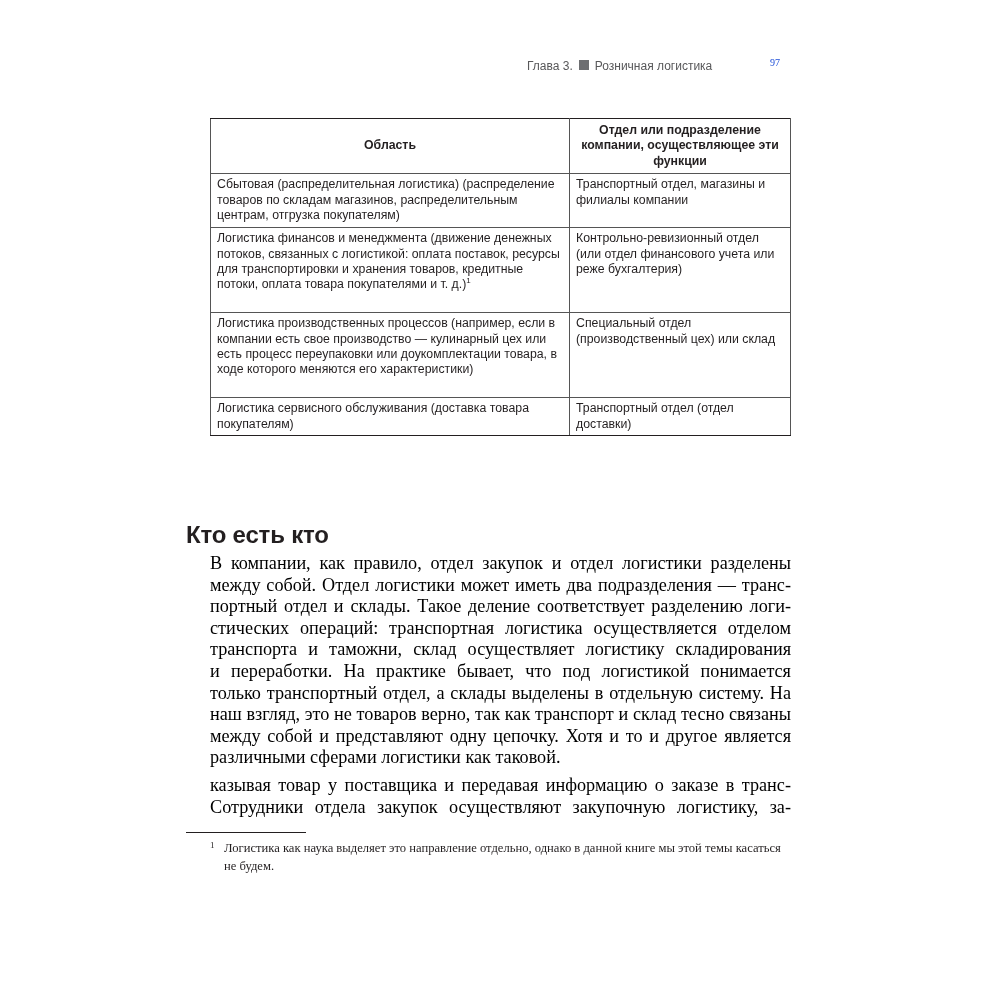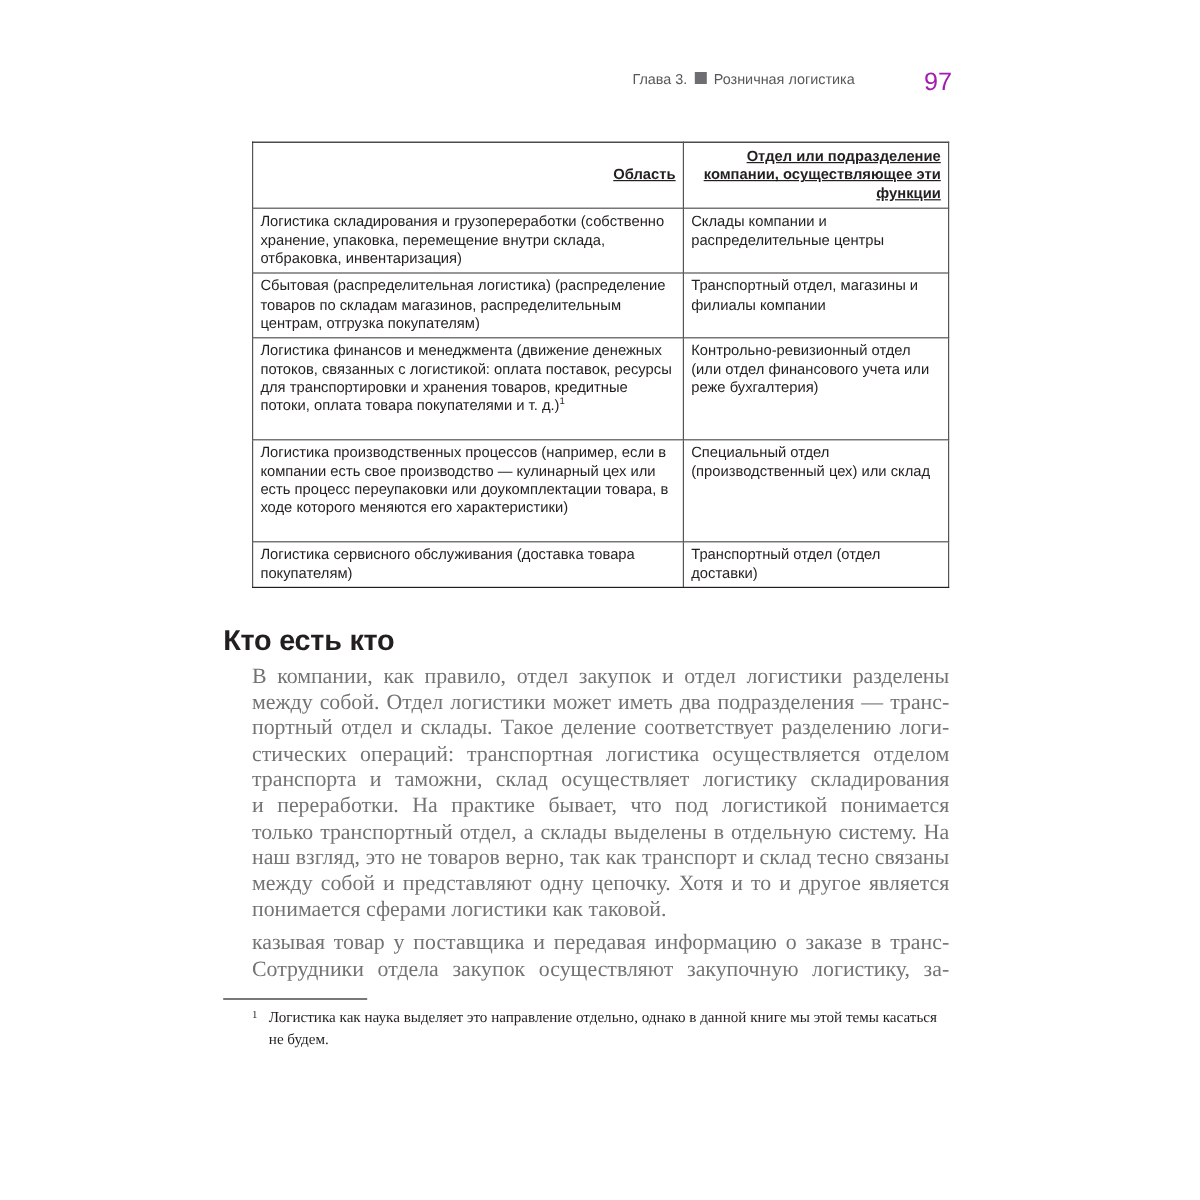--- a/index.html
+++ b/index.html
@@ -1,32 +1,32 @@
 <!DOCTYPE html>
 <html><head>
 <meta charset="utf-8">
 <style>
   html, body { margin:0; padding:0; background:#ffffff; }
   body { width:1000px; height:1000px; position:relative; overflow:hidden; color:#231f20; }
   .running-head { position:absolute; top:57px; left:0; width:1000px; height:24px; font-family:"Liberation Sans", sans-serif; }
   .rh-text { position:absolute; left:527px; top:2px; font-size:12px; color:#58585a; white-space:nowrap; }
   .rh-text .sq { display:inline-block; width:10px; height:10px; background:#6d6e71; margin:0 6px 0 6px; vertical-align:0px; }
-  .page-num { position:absolute; left:770px; top:0px; font-size:21px; color:#a21caf; }
+  .page-num { position:absolute; left:770px; top:0px; font-size:10px; color:#1d4ed8;font-family:Liberation Serif, serif; }
 
   table.main { position:absolute; left:210px; top:118px; width:581px; border-collapse:collapse; font-family:"Liberation Sans", sans-serif; font-size:12.3px; line-height:15.4px; color:#231f20; }
   table.main td, table.main th { border:1px solid #555; vertical-align:top; padding:3px 6px 3px 6px; text-align:left; }
-  table.main th { font-weight:bold; text-align:right; vertical-align:middle; padding:4px 6px;text-decoration:underline; }
+  table.main th { font-weight:bold; text-align:center; vertical-align:middle; padding:4px 6px; }
   table.main tr:first-child th { border-top:1.5px solid #231f20; }
   table.main tr:last-child td { border-bottom:1.5px solid #231f20;margin-top:14px; }
   table.main th:first-child, table.main td:first-child { width:346px; }
   .row1 td { height:47px; } .row2 td { height:47px; } .row3 td { height:78px; } .row4 td { height:78px; } .row5 td { height:30px; }
   sup { font-size:8px; line-height:0; vertical-align:super; }
 
   h2.section { position:absolute; left:186px; top:521px; margin:0; font-family:"Liberation Sans", sans-serif; font-weight:bold; font-size:24px; color:#231f20; letter-spacing:-0.2px; }
-  .body-text { position:absolute; left:210px; width:581px; font-family:"Liberation Serif", serif; font-size:18.2px; line-height:21.6px; color:#737373; text-align:justify; }
+  .body-text { position:absolute; left:210px; width:581px; font-family:"Liberation Serif", serif; font-size:18.2px; line-height:21.6px; color:#000000; text-align:justify; }
   .p1 { top:553px; }
   .p2 { top:775px; }
   .body-text .ln { display:block; text-align:justify; text-align-last:justify; white-space:nowrap; }
   .body-text .ln.last { text-align-last:left; }
 
   .fn-rule { position:absolute; left:186px; top:832px; width:120px; height:0; border-top:1px solid #231f20; }
   .footnote { position:absolute; left:210px; top:839px; width:581px; font-family:"Liberation Serif", serif; font-size:12.6px; line-height:18px; color:#231f20; }
   .footnote .mark { position:absolute; left:0; top:-3px; font-size:9px; }
   .footnote .txt { margin-left:14px; display:block; }
 </style>
@@ -38,24 +38,20 @@
     <span>Глава 3.</span><span class="sq"></span><span>Розничная логистика</span>
   </span>
   <span class="page-num">97</span>
 </div>
 
 <table class="main">
   <tbody>
       <tr>
     <th>Область</th>
     <th>Отдел или подразделение компании, осуществляющее эти функции</th>
-  </tr>
-  <tr class="row1">
-    <td>Логистика складирования и грузопереработки (собственно хранение, упаковка, перемещение внутри склада, отбраковка, инвентаризация)</td>
-    <td>Склады компании и распределительные центры</td>
   </tr>
   <tr class="row2">
     <td>Сбытовая (распределительная логистика) (распределение товаров по складам магазинов, распределительным центрам, отгрузка покупателям)</td>
     <td>Транспортный отдел, магазины и филиалы компании</td>
   </tr>
   <tr class="row3">
     <td><span>Логистика финансов и менеджмента (движение денежных потоков, связанных с логистикой: оплата поставок, ресурсы для транспортировки и хранения товаров, кредитные потоки, оплата товара покупателями и т. д.)</span><sup>1</sup></td>
     <td>Контрольно-ревизионный отдел (или отдел финансового учета или реже бухгалтерия)</td>
   </tr>
   <tr class="row4">
@@ -74,21 +70,21 @@
 <div class="body-text p1">
   <span class="ln">В компании, как правило, отдел закупок и отдел логистики разделены</span>
   <span class="ln">между собой. Отдел логистики может иметь два подразделения — транс-</span>
   <span class="ln">портный отдел и склады. Такое деление соответствует разделению логи-</span>
   <span class="ln">стических операций: транспортная логистика осуществляется отделом</span>
   <span class="ln">транспорта и таможни, склад осуществляет логистику складирования</span>
   <span class="ln">и переработки. На практике бывает, что под логистикой понимается</span>
   <span class="ln">только транспортный отдел, а склады выделены в отдельную систему. На</span>
   <span class="ln">наш взгляд, это не товаров верно, так как транспорт и склад тесно связаны</span>
   <span class="ln">между собой и представляют одну цепочку. Хотя и то и другое является</span>
-  <span class="ln last">понимается сферами логистики как таковой.</span>
+  <span class="ln last">различными сферами логистики как таковой.</span>
 </div>
 
 <div class="body-text p2">
   <span class="ln">казывая товар у поставщика и передавая информацию о заказе в транс-</span>
   <span class="ln">Сотрудники отдела закупок осуществляют закупочную логистику, за-</span>
 </div>
 
 <div class="fn-rule"></div>
 <div class="footnote">
   <span class="mark">1</span>

